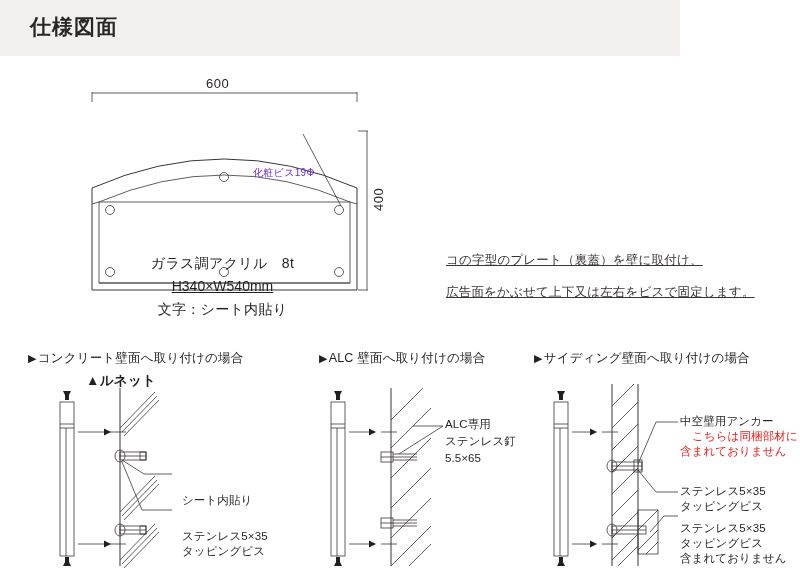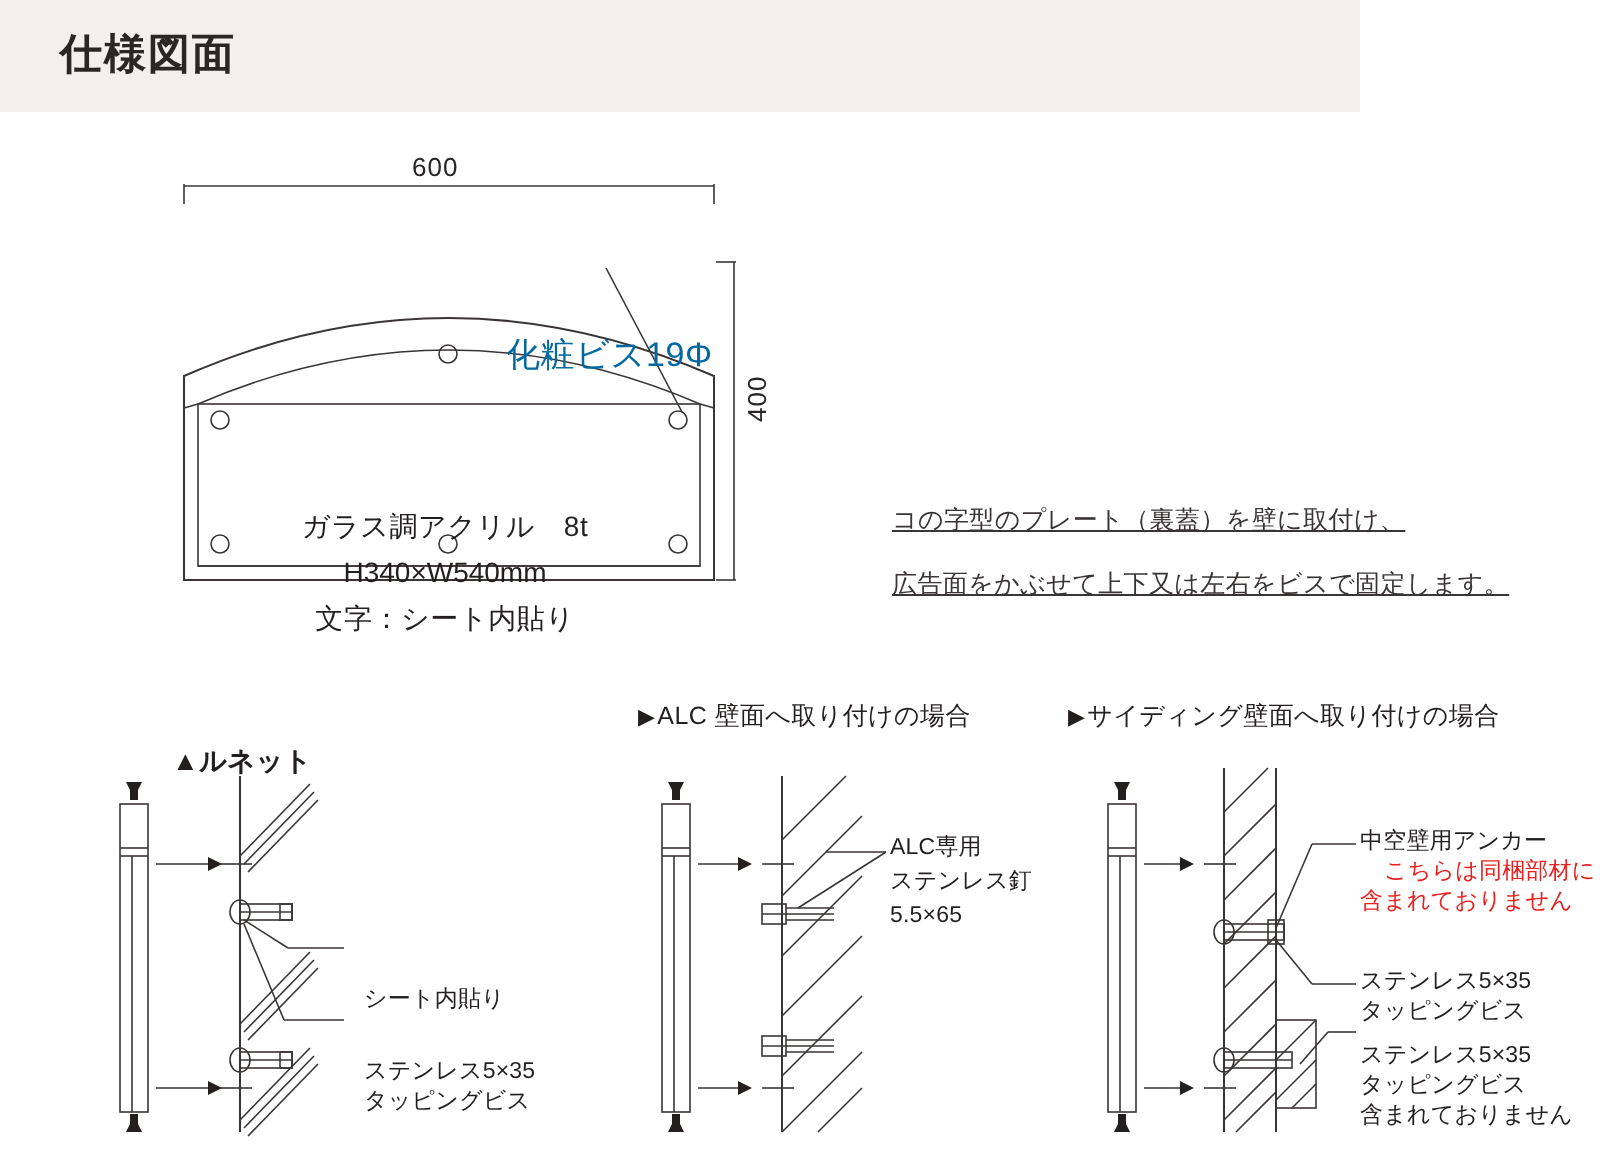--- a/index.html
+++ b/index.html
@@ -34,29 +34,29 @@
   .dim-label{
     position:absolute;font-size:13px;color:#2b2626;letter-spacing:.5px;
   }
   .dim-600{left:206px;top:20px;}
   .dim-400{
     left:371px;top:155px;
     transform:rotate(-90deg);transform-origin:left top;
   }
   .callout-bis{
     position:absolute;left:253px;top:110px;
-    font-size:17px;color:#0369a1;letter-spacing:.3px;
+    font-size:10px;color:#6d28d9;letter-spacing:.3px;
   }
 
   .plate-text{
     position:absolute;left:105px;top:196px;width:235px;
     text-align:center;font-size:14px;line-height:23px;color:#231f1f;
     letter-spacing:.3px;
   }
-  .plate-text .l2{letter-spacing:0;}
+  .plate-text .l2{letter-spacing:0;text-decoration:underline;}
 
   .lunette-cap{
     position:absolute;left:86px;top:316px;
     font-size:13.5px;color:#231f1f;font-weight:bold;letter-spacing:.3px;
   }
 
   .side-note{
     position:absolute;left:446px;top:188px;width:330px;
     font-size:12.5px;line-height:32px;color:#3a3535;letter-spacing:.2px;text-decoration:underline;
   }
@@ -140,20 +140,23 @@
 
     <div class="lunette-cap">▲ルネット</div>
 
     <div class="side-note">
       <div>コの字型のプレート（裏蓋）を壁に取付け、</div>
       <div>広告面をかぶせて上下又は左右をビスで固定します。</div>
     </div>
   </div>
 
   <div class="panel p1">
+    <div class="panel-title">
+      <span class="tri">▶</span><span>コンクリート壁面へ取り付けの場合</span>
+    </div>
 
     <svg class="panel-svg" width="266" height="208">
 
       <g>
         <rect class="ln hair" x="38" y="32" width="14" height="154"></rect>
         <line class="ln hair" x1="38" y1="54" x2="52" y2="54"></line>
         <line class="ln hair" x1="38" y1="58" x2="52" y2="58"></line>
         <line class="ln hair" x1="44" y1="58" x2="44" y2="186"></line>
       </g>
 

